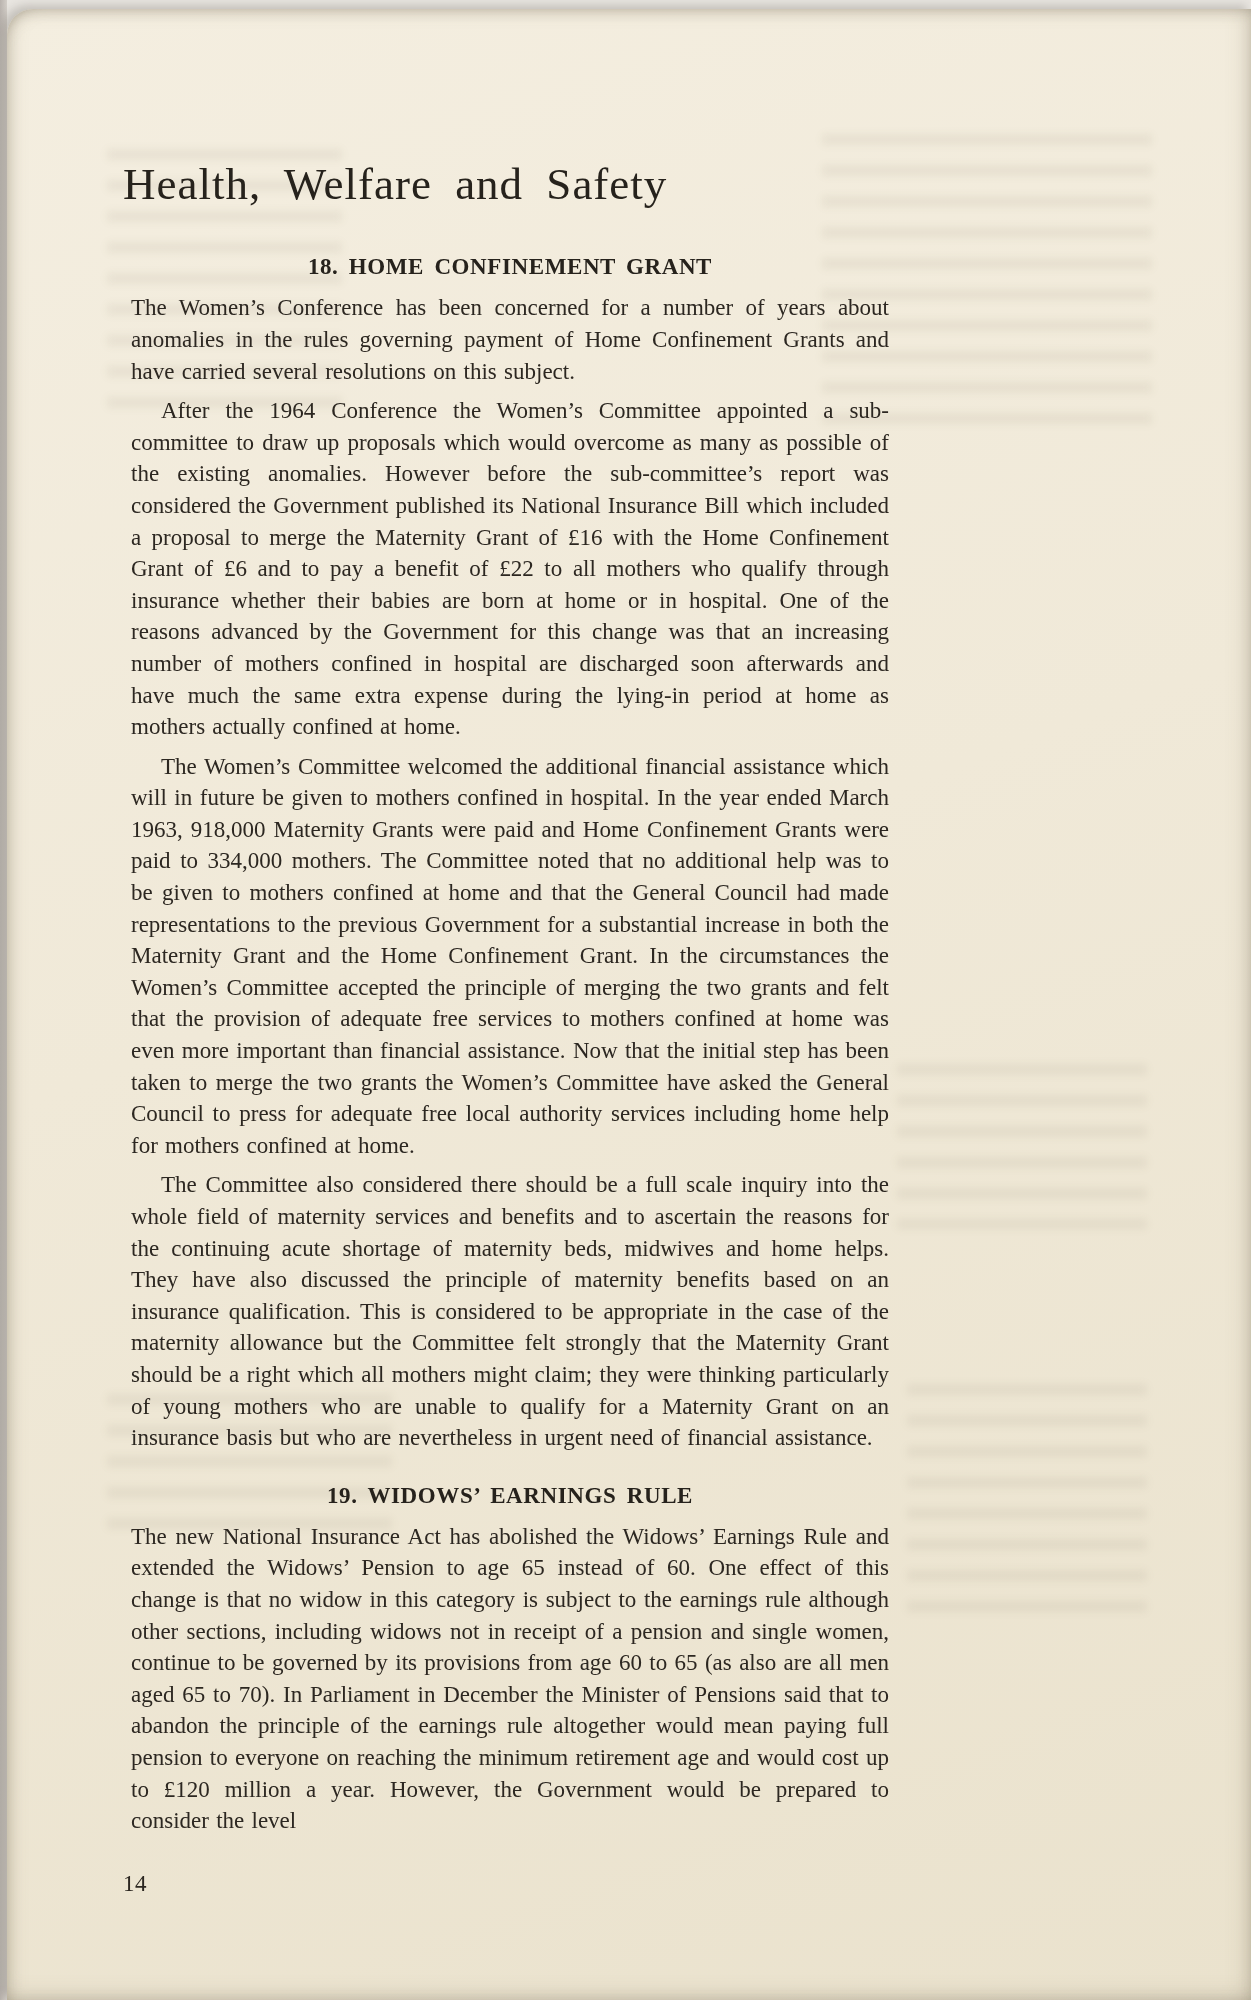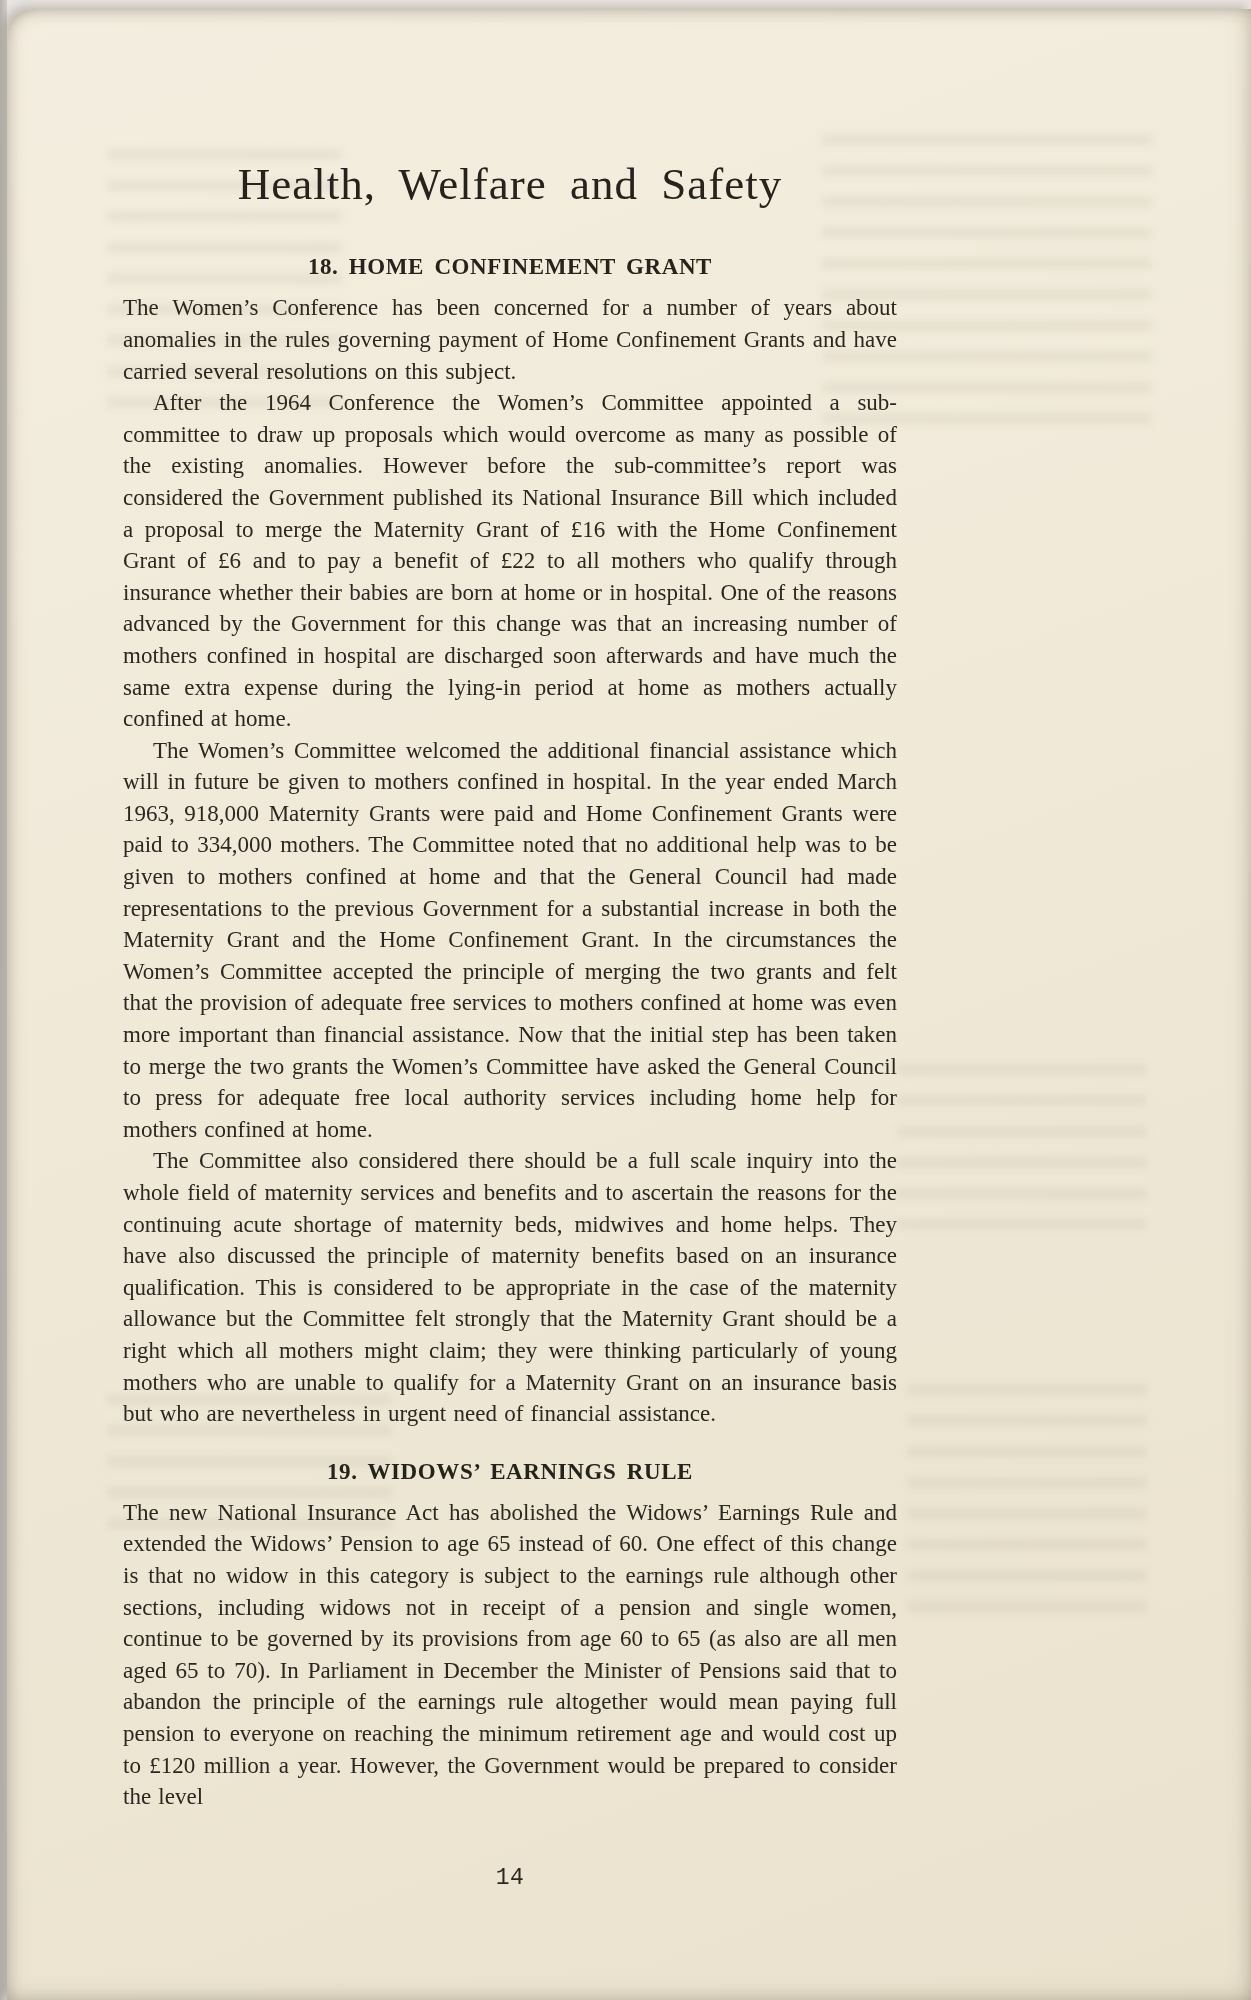--- a/index.html
+++ b/index.html
@@ -35,38 +35,38 @@
   .g3 { left: 890px; top: 1055px; width: 250px; height: 165px; }
   .g4 { left: 100px; top: 1385px; width: 285px; height: 145px; }
   .g5 { left: 900px; top: 1375px; width: 240px; height: 235px; }
   .column {
     position: relative;
     margin: 150px 0 0 116px;
     width: 774px;
   }
   .title {
     font-size: 45px; font-weight: 400; line-height: 1.12;
-    text-align: center; letter-spacing: 1px; word-spacing: 11px;
+    text-align: left; letter-spacing: 1px; word-spacing: 11px;
     color: #26221c; margin: 0 0 44px 0;
   }
   .heading {
     font-size: 23px; font-weight: 700; line-height: 27px;
     text-align: center; letter-spacing: .6px; word-spacing: 4px;
     color: #26221c; margin: 4px 0 12px 0;
   }
   .heading.h19 { margin-top: 28px; }
   .para {
     font-size: 23px; line-height: 31.6px;
     text-align: justify; color: #2c2721;
-    margin: 0; text-indent: 30px; word-spacing: 1.5px;
+    margin: 8px; text-indent: 30px; word-spacing: 1.5px;
   }
   .para.noindent { text-indent: 0; }
   .pagenum {
-    text-align: center; font-size: 23px; color: #2c2721;
-    margin-top: 52px; letter-spacing: .5px; font-family: Liberation Mono, monospace;
+    font-size: 23px; color: #2c2721;
+    margin-top: 34px; letter-spacing: .5px;
   }
 </style>
 </head>
 <body>
 
 <div class="page">
   <div class="ghost g1"></div>
   <div class="ghost g2"></div>
   <div class="ghost g3"></div>
   <div class="ghost g4"></div>

